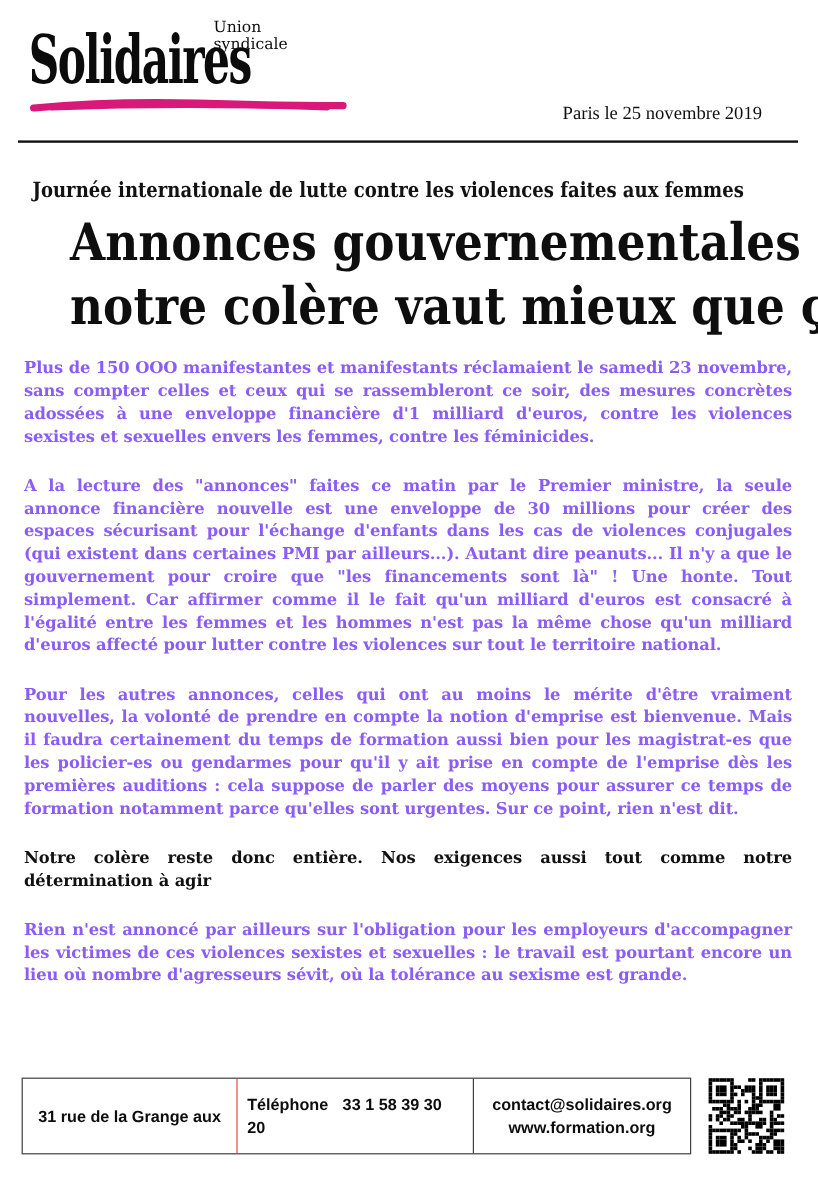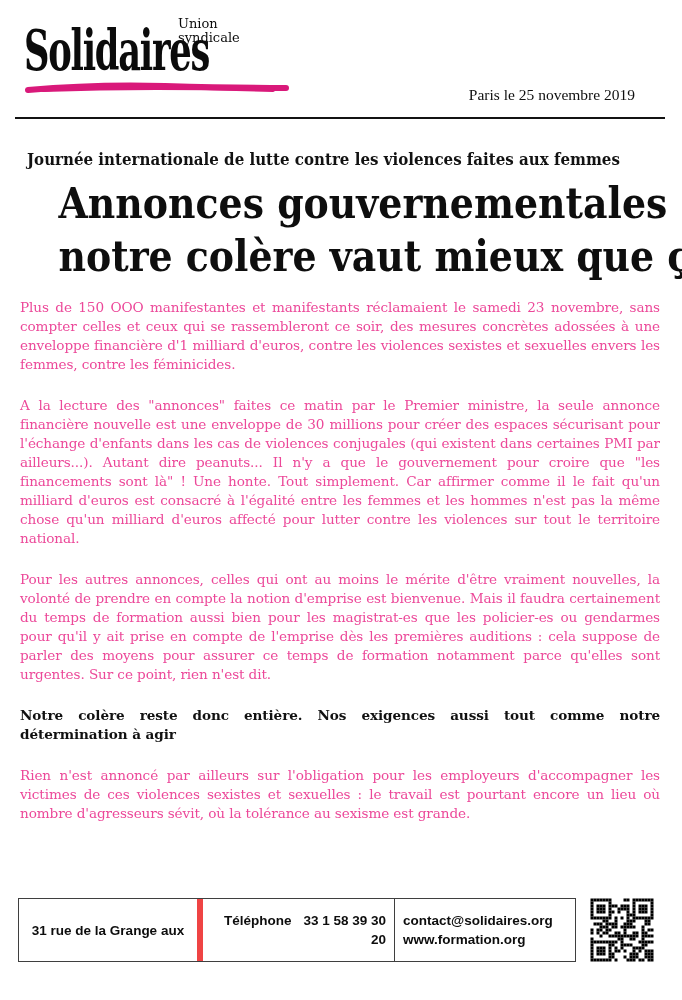--- a/index.html
+++ b/index.html
@@ -52,41 +52,42 @@
     text-align:center;
   }
   .title .tline {
     display:block; white-space:nowrap;
     transform:scaleX(0.88); transform-origin:center;
   }
   p.body {
     margin:22px 0 0;
     font-family:"DejaVu Serif", serif;
     font-size:13.6px; line-height:19px;
-    text-align:justify; color:#ec4899;
+    text-align:justify; color:#8b5cf6;
     letter-spacing:-0.1px;
+    font-weight:bold;
   }
   p.body.first { margin-top:15px; }
   p.body.closing { font-weight:bold; color:#111; }
   
   .footer-table {
     position:absolute; left:18px; top:898px;
     width:558px; height:64px;
     border:1px solid #3f3f3f;
     display:flex; box-sizing:border-box;
     font-family:Liberation Sans, sans-serif;
     font-weight:bold; font-size:13.5px; line-height:19px; color:#0d0d0d;
   }
   .ft-cell {
     display:flex; flex-direction:column; justify-content:center;
     padding:0 8px; box-sizing:border-box;
   }
   .ft-address { width:178px; text-align:center; }
-  .ft-phones  { width:198px; border-left:6px solid #ef4444; border-right:1px solid #3f3f3f; text-align:right; }
-  .ft-web     { flex:1; text-align:left; }
+  .ft-phones  { width:198px; border-left:1px solid #ef4444; border-right:1px solid #3f3f3f; text-align:left; }
+  .ft-web     { flex:1; text-align:center; }
   .ft-num { margin-left:12px; }
   .qr { position:absolute; left:589px; top:897px; width:66px; height:66px; }
 </style>
 </head>
 <body>
 
 <div class="page">
 
   <div class="logo-union">
     <div>Union</div>

